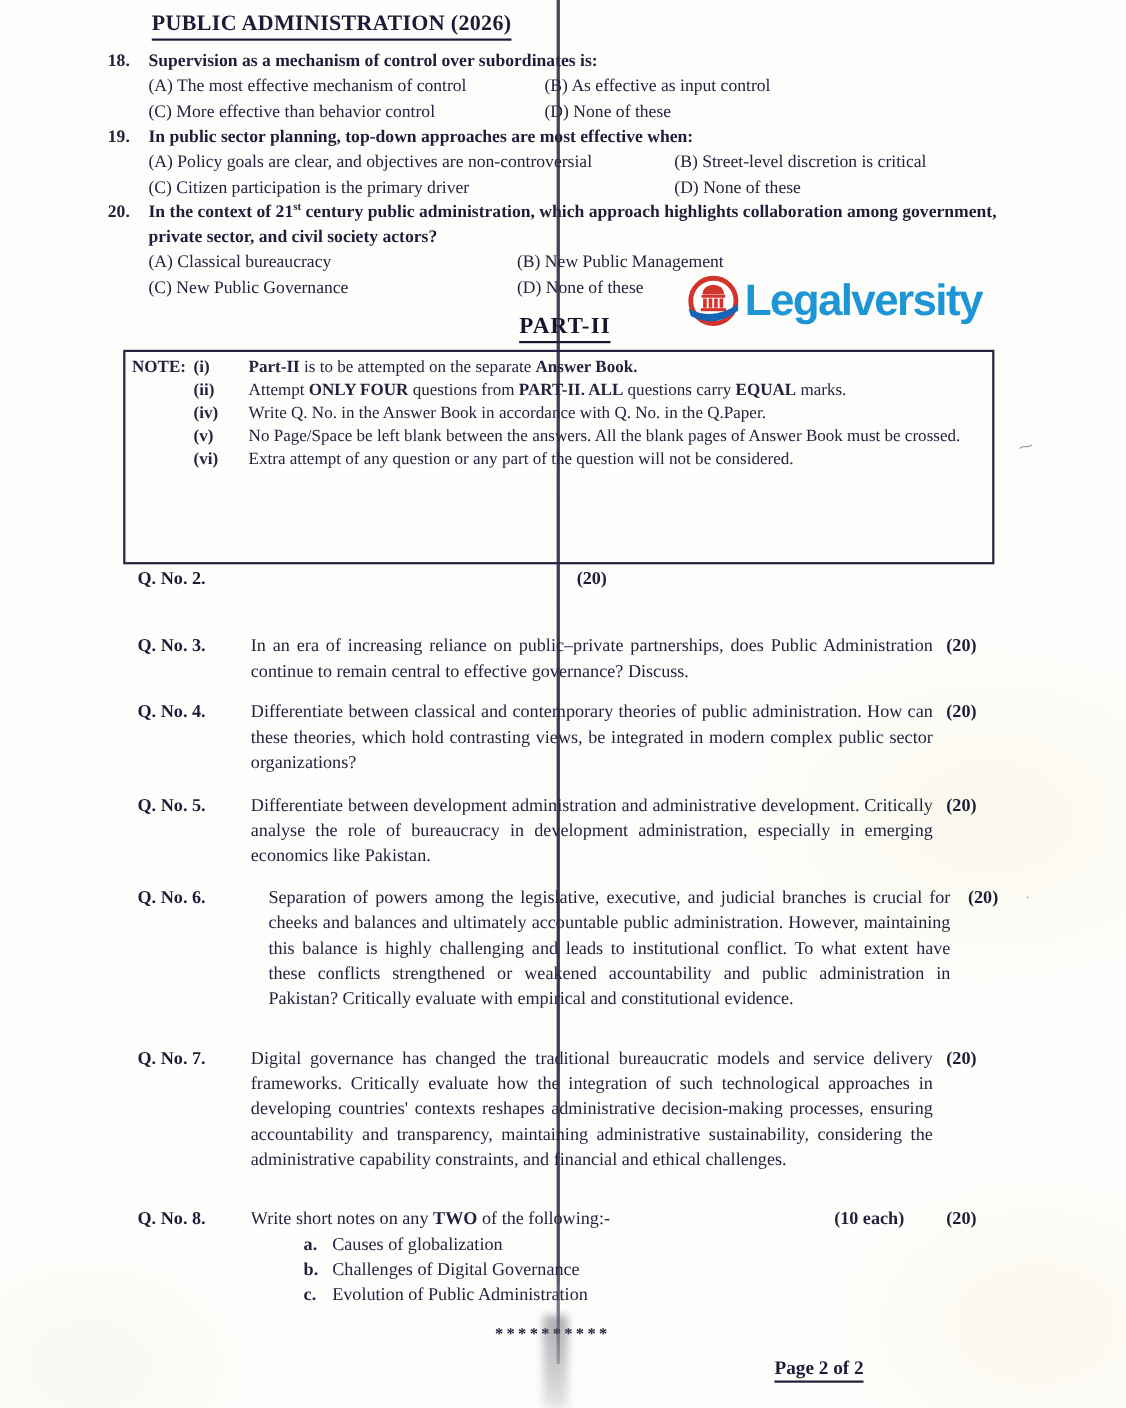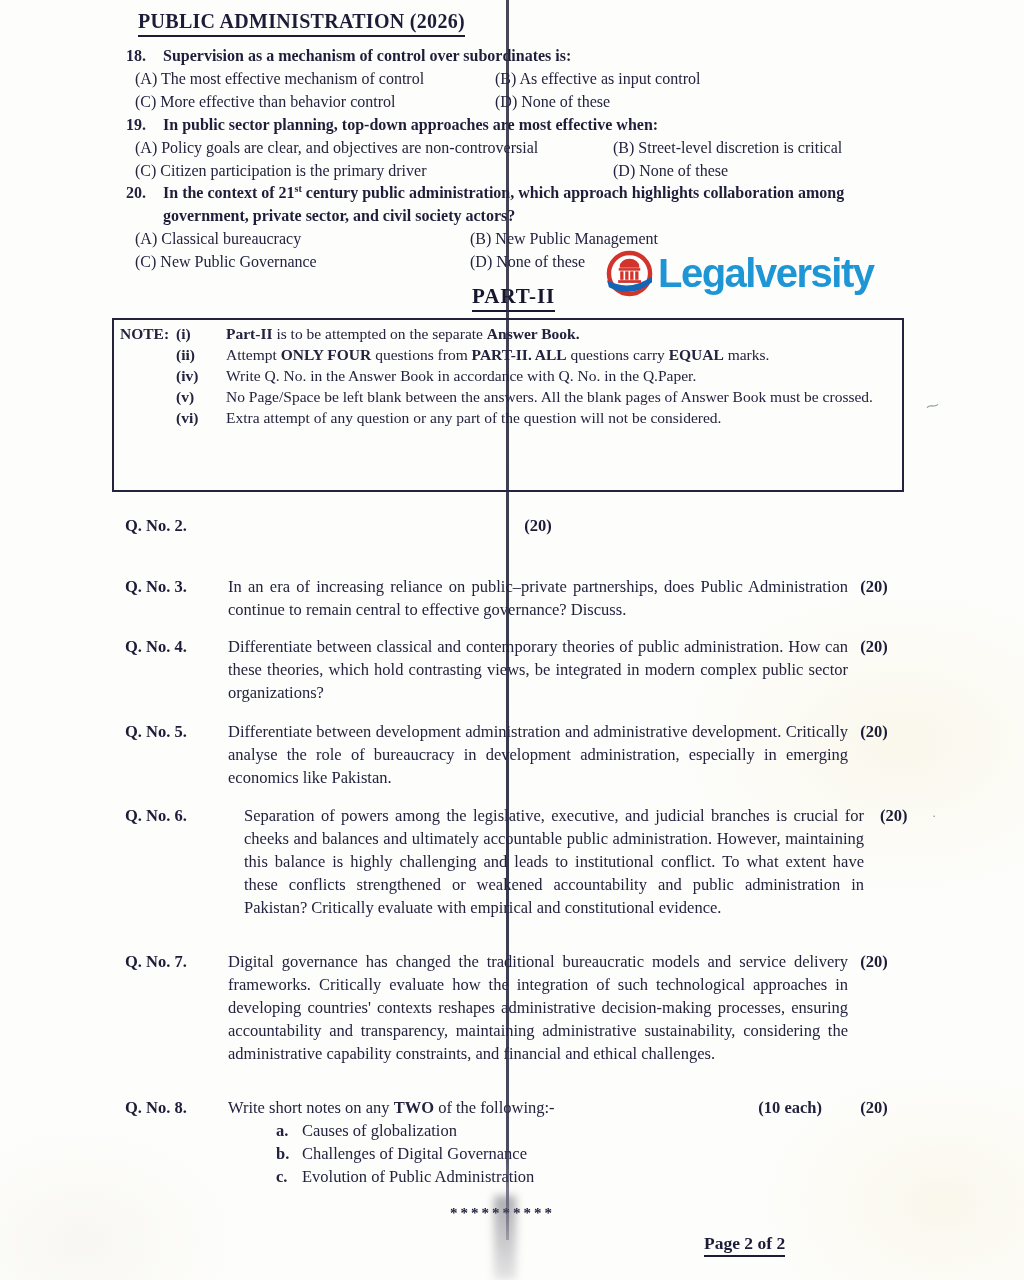--- a/index.html
+++ b/index.html
@@ -39,42 +39,42 @@
   #page-title {
     left: 138px; top: 10px;
     font-size: 20px; font-weight: 700; letter-spacing: 0.3px;
     color: #1c1c38;
     border-bottom: 2.5px solid #1c1c38; padding-bottom: 2px;
   }
 
   
   .mcq { left: 98px; width: 810px; font-size: 16px; line-height: 23px; }
   .mcq-qline { display: flex; }
-  .mcq-num { font-weight: 700; width: 37px; flex: 0 0 37px; margin-left: 28px; }
+  .mcq-num { font-weight: 700; width: 37px; flex: 0 0 37px; }
   .mcq-q { font-weight: 700; color: #1e1e3a; }
   .mcq-opts { display: grid; margin-left: 37px; }
   .cols-q18 { grid-template-columns: 360px 1fr; }
   .cols-q19 { grid-template-columns: 478px 1fr; }
   .cols-q20 { grid-template-columns: 335px 1fr; }
 
   
   #part-heading {
     left: 472px; top: 284px;
     font-size: 21px; font-weight: 700; letter-spacing: 1px; color: #16162e;
     border-bottom: 2.5px solid #16162e; padding-bottom: 1px;
   }
-  #logo { left: 606px; top: 250px; display: flex; align-items: center; gap: 5px; }
+  #logo { left: 625px; top: 250px; display: flex; align-items: center; gap: 5px; }
   #logo-text {
     font-family: "Liberation Sans", "DejaVu Sans", sans-serif;
     font-size: 40px; font-weight: 700; letter-spacing: -1.5px; color: #1e96d5;
   }
 
   
   #note-box {
-    left: 112px; top: 318px; width: 792px; height: 174px;
+    left: 112px; top: 318px; width: 792px; height: 195px;
     border: 2px solid #23233f;
     padding: 3px 8px 4px 6px;
     font-size: 15.5px; line-height: 21px;
   }
   .note-row { display: grid; grid-template-columns: 56px 50px 1fr; }
   .note-label { font-weight: 700; }
   .note-num { font-weight: 700; }
   .note-text { text-align: justify; padding-right: 2px; }
 
   

